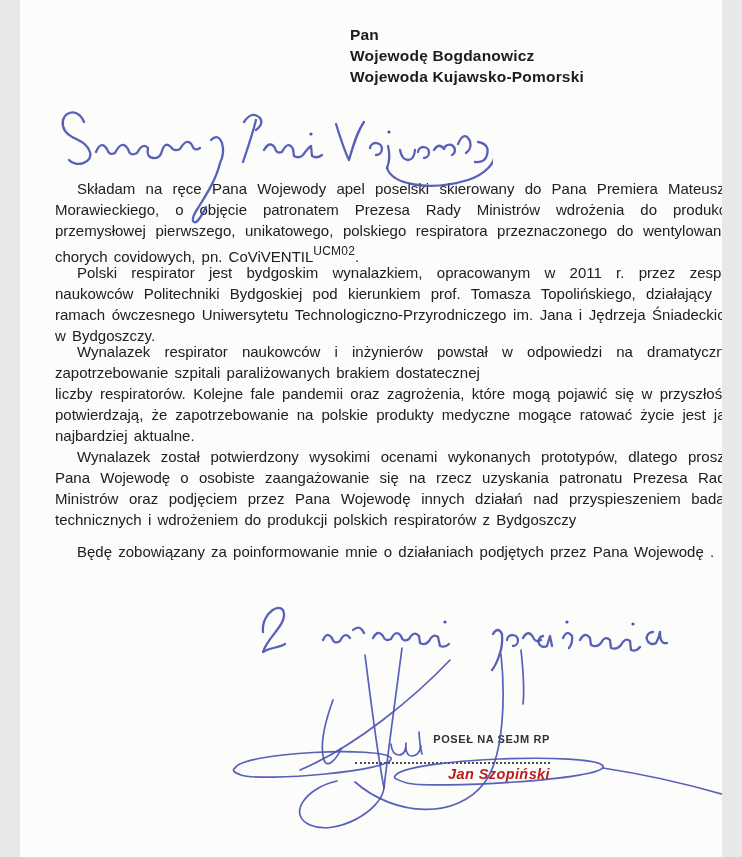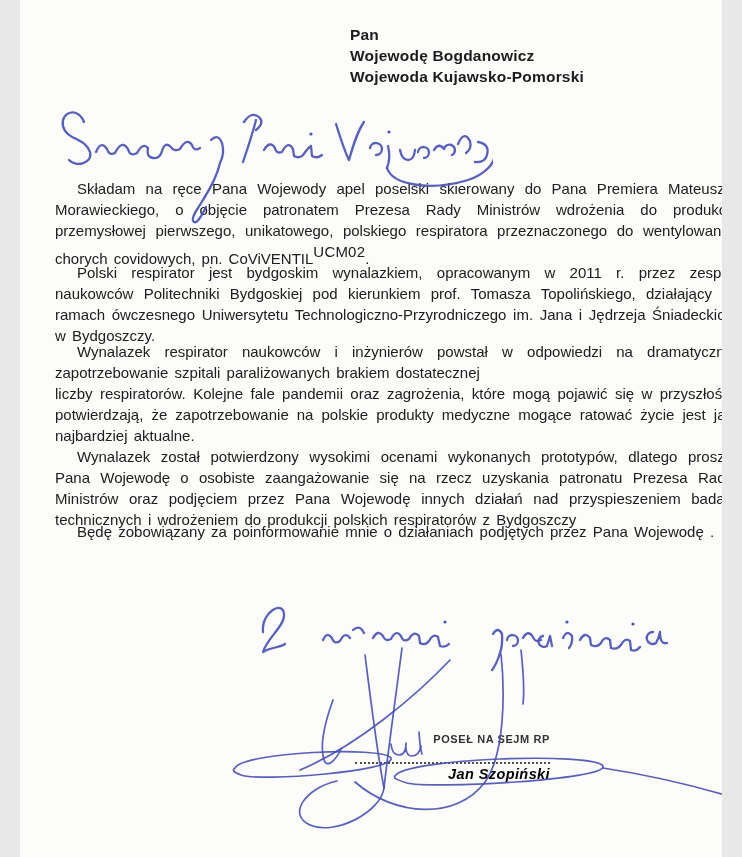--- a/index.html
+++ b/index.html
@@ -26,22 +26,22 @@
     font-size:15px;line-height:21px;
     text-align:justify;text-indent:22px;
     word-spacing:2px;color:#202020;
   }
   .para.no-indent{text-indent:0;}
   .p1{top:178px;}
   .p2{top:262px;}
   .p3a{top:341px;}
   .p3b{top:383px;}
   .p4{top:446px;}
-  .p5{top:518px;line-height:27px;}
-  sup.sup{font-size:15px;vertical-align:7px;letter-spacing:.2px;}
+  .p5{top:538px;line-height:27px;}
+  sup.sup{font-size:12px;vertical-align:7px;letter-spacing:.2px;}
   
   .hw{position:absolute;pointer-events:none;}
   .hw path{fill:none;stroke:#4a53b3;stroke-linecap:round;stroke-linejoin:round;opacity:.92;}
   .hw .thick{stroke-width:2.3;}
   .hw .thin{stroke-width:1.7;}
   .hw .dot{fill:#4a53b3;stroke:none;}
   .greeting-svg{left:28px;top:100px;z-index:3;}
   .scrawl-svg{left:185px;top:592px;z-index:5;}
   
   .sig-typed{
@@ -52,21 +52,21 @@
     font-size:11px;letter-spacing:.6px;color:#333;
     font-weight:bold;white-space:nowrap;
   }
   .dotline{
     margin-top:17px;height:0;
     border-bottom:2px dotted #4d4d4d;
   }
   .sig-name{
     margin-top:2px;
     font-size:14.5px;font-weight:bold;font-style:italic;
-    letter-spacing:.4px;color:#000000;white-space:nowrap;
+    letter-spacing:.4px;color:#b91c1c;white-space:nowrap;
   }
 </style>
 </head>
 <body>
 
 <div class="page">
 
   <div class="recipient">
     <div>Pan</div>
     <div>Wojewodę Bogdanowicz</div>

